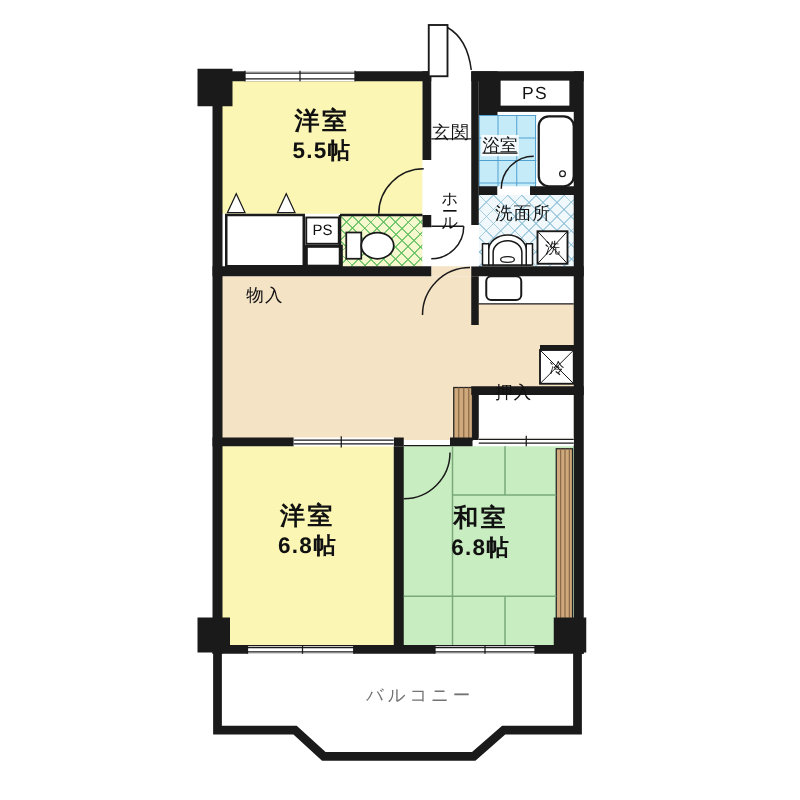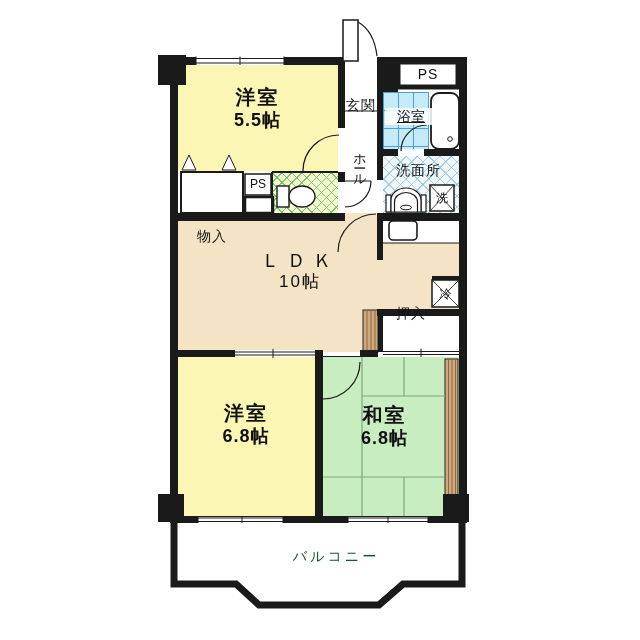--- a/index.html
+++ b/index.html
@@ -28,23 +28,23 @@
                      repeating-linear-gradient(135deg,rgba(92,190,92,.8) 0 1px,transparent 1px 7px);
   }
   svg.linework{position:absolute;left:0;top:0;z-index:10;}
   .lbl{position:absolute;z-index:30;text-align:center;line-height:1.18;white-space:nowrap;}
   .lbl-room{font-size:20px;letter-spacing:2px;font-weight:bold;}
   .lbl-room .size{font-size:18px;letter-spacing:1px;}
   .lbl-ldk{font-size:19px;letter-spacing:7px;}
   .lbl-ldk .size{font-size:17px;letter-spacing:2px;}
   .lbl-sm{font-size:14px;letter-spacing:1px;}
   .lbl-xs{font-size:12px;}
-  .lbl-bath{font-size:14px;background:rgba(255,255,255,.85);padding:0 12px;text-decoration:underline;}
+  .lbl-bath{font-size:14px;background:rgba(255,255,255,.85);padding:0 1px;text-decoration:underline;}
   .lbl-vert{writing-mode:vertical-rl;letter-spacing:3px;font-size:13px;}
-  .lbl-balcony{font-size:14px;color:#14532d;letter-spacing:3px;}
+  .lbl-balcony{font-size:14px;color:#737373;letter-spacing:3px;}
 </style>
 </head>
 <body>
 
 <div class="plan">
 
   <div class="fill f-yellow" style="left:177px;top:62px;width:161px;height:109px;"></div>
   <div class="fill f-toilethatch" style="left:272px;top:172px;width:66px;height:41px;"></div>
   <div class="fill f-bathtile" style="left:383px;top:92px;width:46px;height:58px;"></div>
   <div class="fill f-washhatch" style="left:383px;top:156px;width:76px;height:57px;"></div>
@@ -197,24 +197,20 @@
 
   <div class="lbl lbl-sm" style="left:345px;top:68px;width:32px;margin-top:29px;">玄関</div>
   <div class="lbl lbl-sm" style="left:398px;top:66px;width:60px;">PS</div>
   <div class="lbl lbl-bath" style="left:385px;top:108px;">浴室</div>
   <div class="lbl lbl-vert" style="left:352px;top:132px;height:62px;">ホール</div>
   <div class="lbl lbl-sm" style="left:388px;top:162px;width:61px;">洗面所</div>
   <div class="lbl lbl-xs" style="left:430px;top:191px;width:24px;">洗</div>
   <div class="lbl lbl-sm" style="left:181px;top:184px;width:62px;margin-top:44px;">物入</div>
   <div class="lbl lbl-xs" style="left:245px;top:177px;width:26px;">PS</div>
 
-  <div class="lbl lbl-ldk" style="left:200px;top:250px;width:200px;">
-    <div>ＬＤＫ</div>
-    <div class="size">10帖</div>
-  </div>
 
   <div class="lbl lbl-xs" style="left:432px;top:287px;width:27px;">冷</div>
   <div class="lbl lbl-sm" style="left:383px;top:305px;width:56px;">押入</div>
 
   <div class="lbl lbl-room" style="left:177px;top:402px;width:138px;">
     <div>洋室</div>
     <div class="size">6.8帖</div>
   </div>
 
   <div class="lbl lbl-room" style="left:321px;top:404px;width:127px;">

